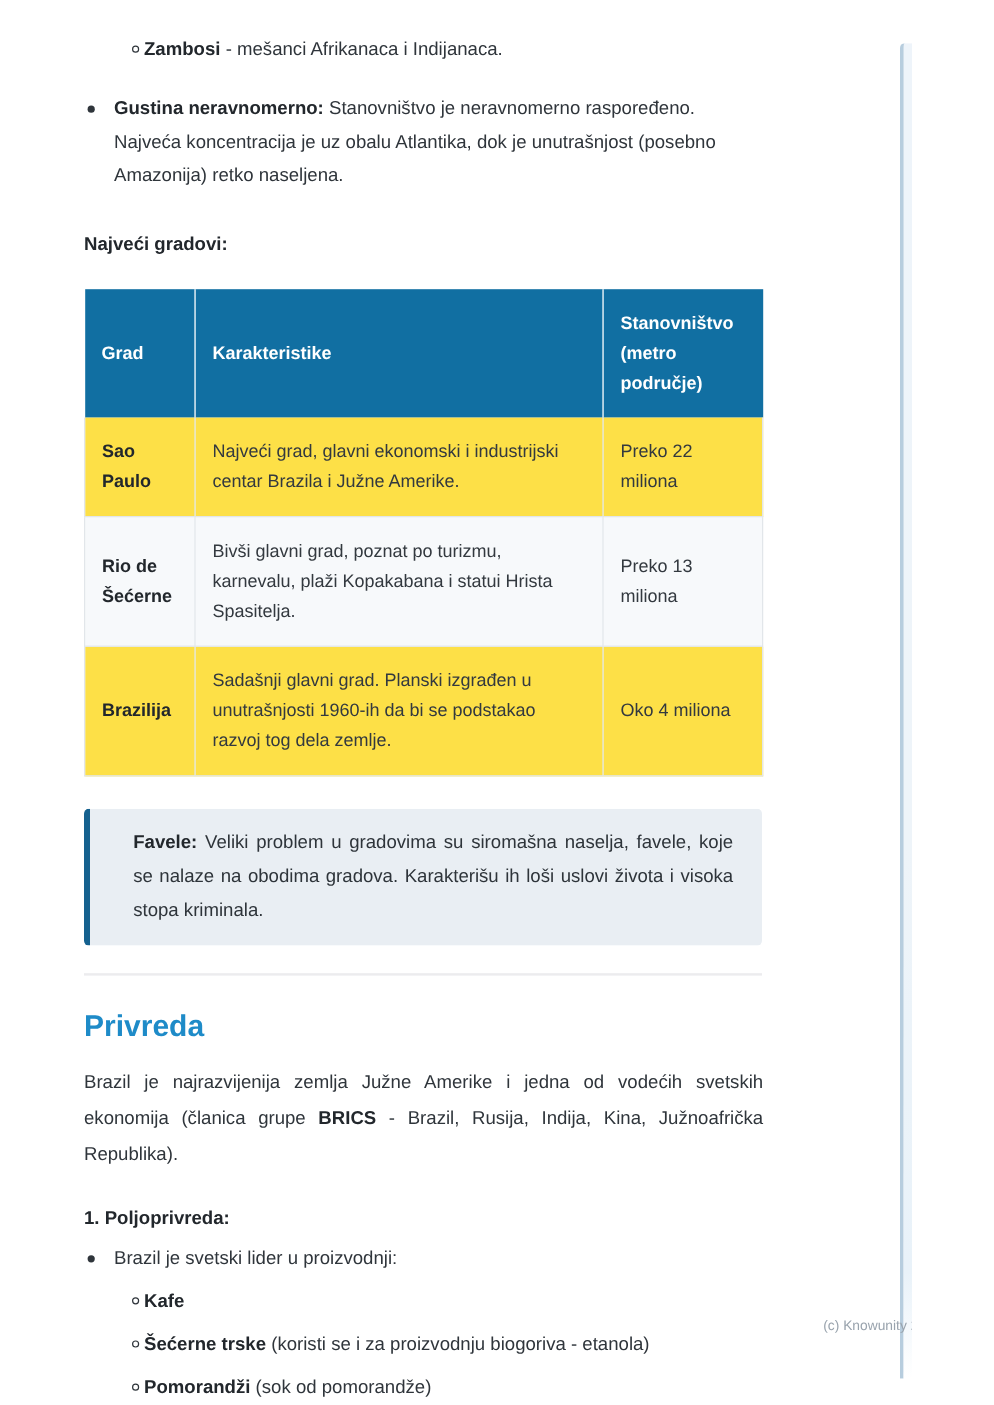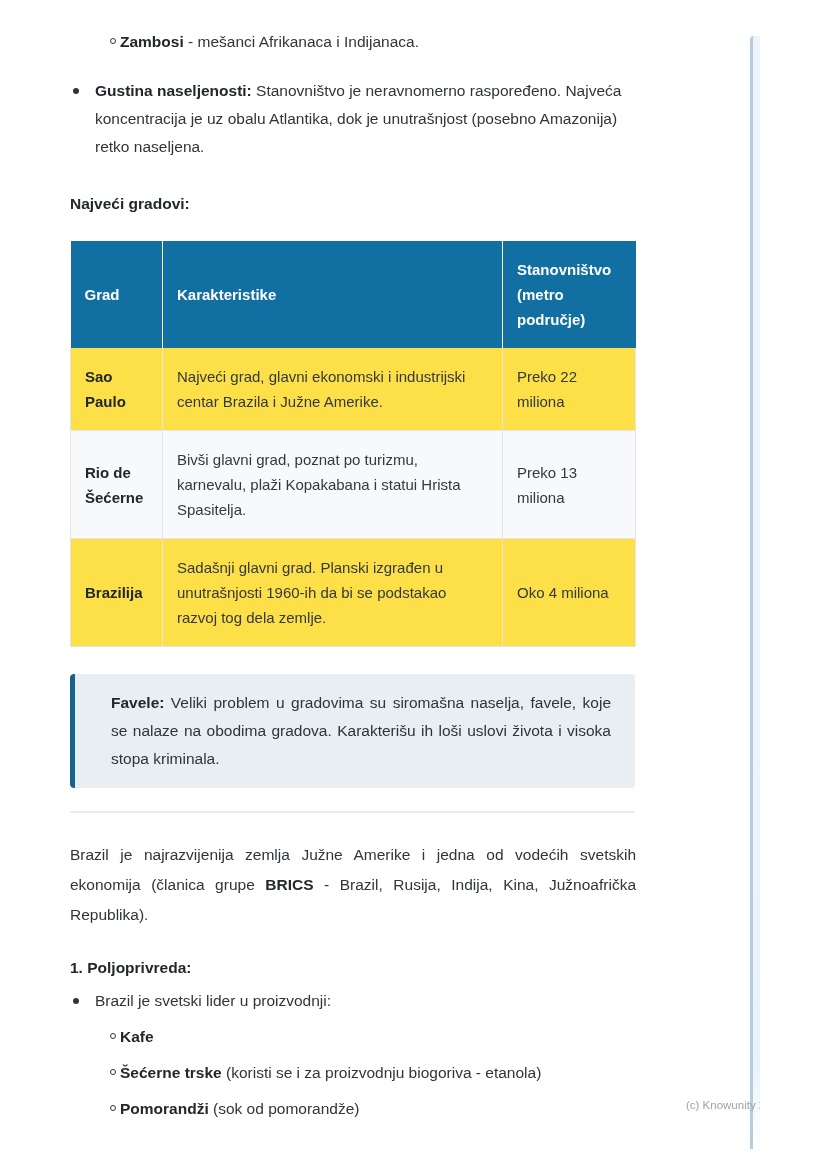--- a/index.html
+++ b/index.html
@@ -140,21 +140,21 @@
       <span class="bullet-col">
           <span class="circle"></span>
         </span>
       <span class="li-text"><b>Zambosi</b><span> - mešanci Afrikanaca i Indijanaca.</span></span>
     </div>
 
     <div class="li-row top-item mb-gustina">
       <span class="bullet-col">
           <span class="disc"></span>
         </span>
-      <span class="li-text"><b>Gustina naseljenosti:</b><span> Stanovništvo je neravnomerno raspoređeno. Najveća koncentracija je uz obalu Atlantika, dok je unutrašnjost (posebno Amazonija) retko naseljena.</span></span>
+      <span class="li-text"><b>Gustina neravnomerno:</b><span> Stanovništvo je neravnomerno raspoređeno. Najveća koncentracija je uz obalu Atlantika, dok je unutrašnjost (posebno Amazonija) retko naseljena.</span></span>
     </div>
 
     <div class="cities-heading">Najveći gradovi:</div>
 
     <table class="cities">
       <colgroup>
           <col class="c1">
           <col class="c2">
           <col class="c3">
         </colgroup>
@@ -184,20 +184,21 @@
       </tbody>
     </table>
 
     <div class="callout">
       <div class="callout-bar"></div>
       <div class="callout-body"><b>Favele:</b><span> Veliki problem u gradovima su siromašna naselja, favele, koje se nalaze na obodima gradova. Karakterišu ih loši uslovi života i visoka stopa kriminala.</span></div>
     </div>
 
     <hr class="divider">
 
+    <div class="section-title">Privreda</div>
 
     <p class="para"><span>Brazil je najrazvijenija zemlja Južne Amerike i jedna od vodećih svetskih ekonomija (članica grupe </span><b>BRICS</b><span> - Brazil, Rusija, Indija, Kina, Južnoafrička Republika).</span></p>
 
     <div class="subheading">1. Poljoprivreda:</div>
 
     <div class="li-row top-item">
       <span class="bullet-col">
           <span class="disc"></span>
         </span>
       <span class="li-text">Brazil je svetski lider u proizvodnji:</span>

